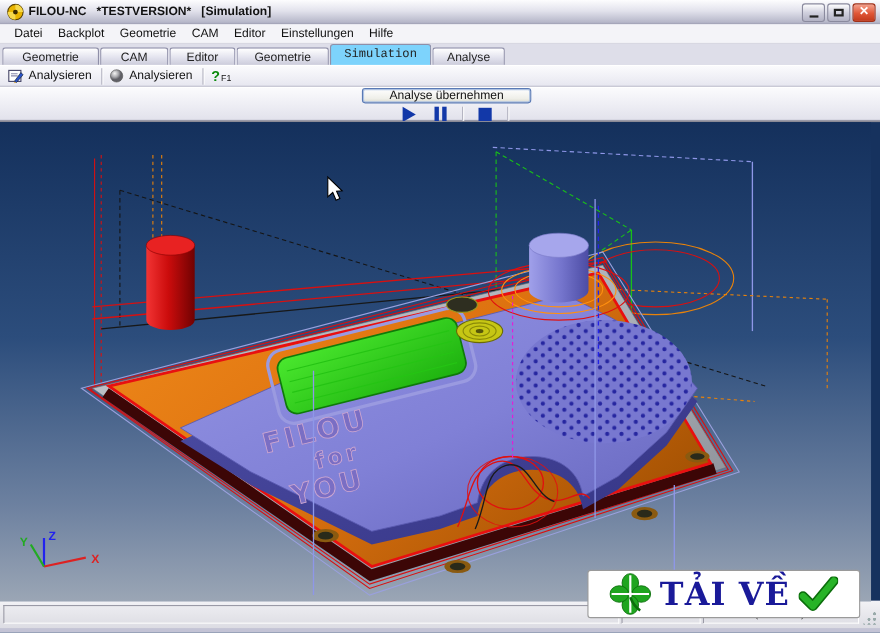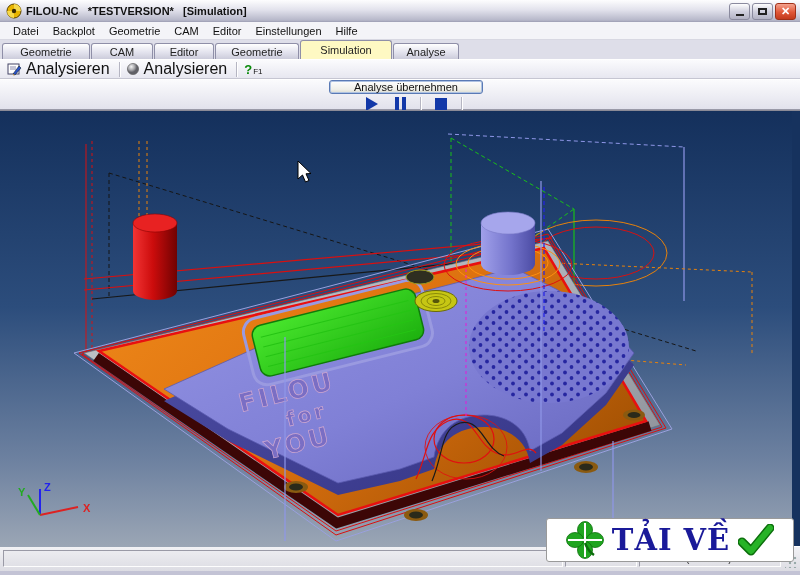--- a/index.html
+++ b/index.html
@@ -21,28 +21,28 @@
 
   
   .menubar { height:18px; background:#f4f4f8; border-bottom:1px solid #d8d8e2; display:flex; align-items:center; padding-left:6px; }
   .menu-item { font-size:11px; color:#111; padding:2px 7px; cursor:default; }
 
   
   .tabstrip { height:19px; background:#dedee9; display:flex; align-items:flex-end; padding-left:2px; }
   .tab { height:16px; border:1px solid #8f8fa8; border-bottom:none; border-radius:3px 3px 0 0;
     background:linear-gradient(#ffffff,#e3e3ee 55%,#ccccdb); font-size:11px; color:#222;
     display:flex; align-items:center; justify-content:center; margin-right:1px; }
-  .tab.active { height:19px; background:#fef9c3; font-weight:normal; }
+  .tab.active { height:19px; background:#7dd3fc; font-weight:normal;font-family:Liberation Mono, monospace; }
   .tab:nth-child(1){width:88px}.tab:nth-child(2){width:62px}.tab:nth-child(3){width:60px}
   .tab:nth-child(4){width:84px}.tab:nth-child(5){width:92px}.tab:nth-child(6){width:66px}
 
   
   .toolbar1 { height:20px; background:linear-gradient(#fbfbfd,#e7e7f0); border-top:1px solid #fff;
     border-bottom:1px solid #c6c6d2; display:flex; align-items:center; padding-left:4px; }
-  .tb-item { display:flex; align-items:center; gap:4px; font-size:16px; color:#111; padding:1px 6px 1px 3px; }
+  .tb-item { display:flex; align-items:center; gap:4px; font-size:11px; color:#111; padding:1px 6px 1px 3px; }
   .vsep { width:1px; height:15px; background:#b5b5c2; box-shadow:1px 0 0 #fff; margin:0 3px; }
   .helpf1 { display:flex; align-items:flex-end; padding:0 4px; }
   .helpf1 .q { color:#0a8a0a; font-weight:bold; font-size:13px; line-height:1; }
   .helpf1 .f1 { font-size:8px; color:#111; margin-left:1px; }
 
   .toolbar2 { height:31px; background:linear-gradient(#fbfbfd,#e2e2ec); border-top:1px solid #fff;
     border-bottom:1px solid #9a9aa8; display:flex; align-items:center; padding-left:12px;flex-direction:column; }
   .apply-btn { width:154px; height:22px; border:1px solid #5a7ab5; border-radius:3px;
     background:linear-gradient(#fefefe,#efefe9 70%,#dcdcd2); box-shadow:inset 0 0 0 1px #aec2e2;
     font-size:11px; color:#111; font-family:"Liberation Sans",sans-serif; }
@@ -73,21 +73,21 @@
   .grip { width:13px; height:13px; margin-left:2px; align-self:flex-end;
     background:
       radial-gradient(circle at 10px 3px,#9aa 1.2px,transparent 1.6px),
       radial-gradient(circle at 10px 8px,#9aa 1.2px,transparent 1.6px),
       radial-gradient(circle at 5px 8px,#9aa 1.2px,transparent 1.6px),
       radial-gradient(circle at 10px 13px,#9aa 1.2px,transparent 1.6px),
       radial-gradient(circle at 5px 13px,#9aa 1.2px,transparent 1.6px),
       radial-gradient(circle at 0px 13px,#9aa 1.2px,transparent 1.6px); }
 
   
-  .watermark { position:absolute; right:6px; bottom:13px; width:248px; height:44px; background:#fff;
+  .watermark { position:absolute; right:18px; bottom:13px; width:248px; height:44px; background:#fff;
     border:1px solid #9a9a9a; border-radius:3px; display:flex; align-items:center; justify-content:center; gap:8px; z-index:30; }
   .wm-text { font-family:"DejaVu Serif",serif; font-weight:bold; font-size:29px; color:#1a1a99; letter-spacing:1px; }
 </style>
 </head>
 <body>
 
 <div class="window">
 
   <div class="titlebar">
     <svg class="title-icon" viewBox="0 0 16 16">

